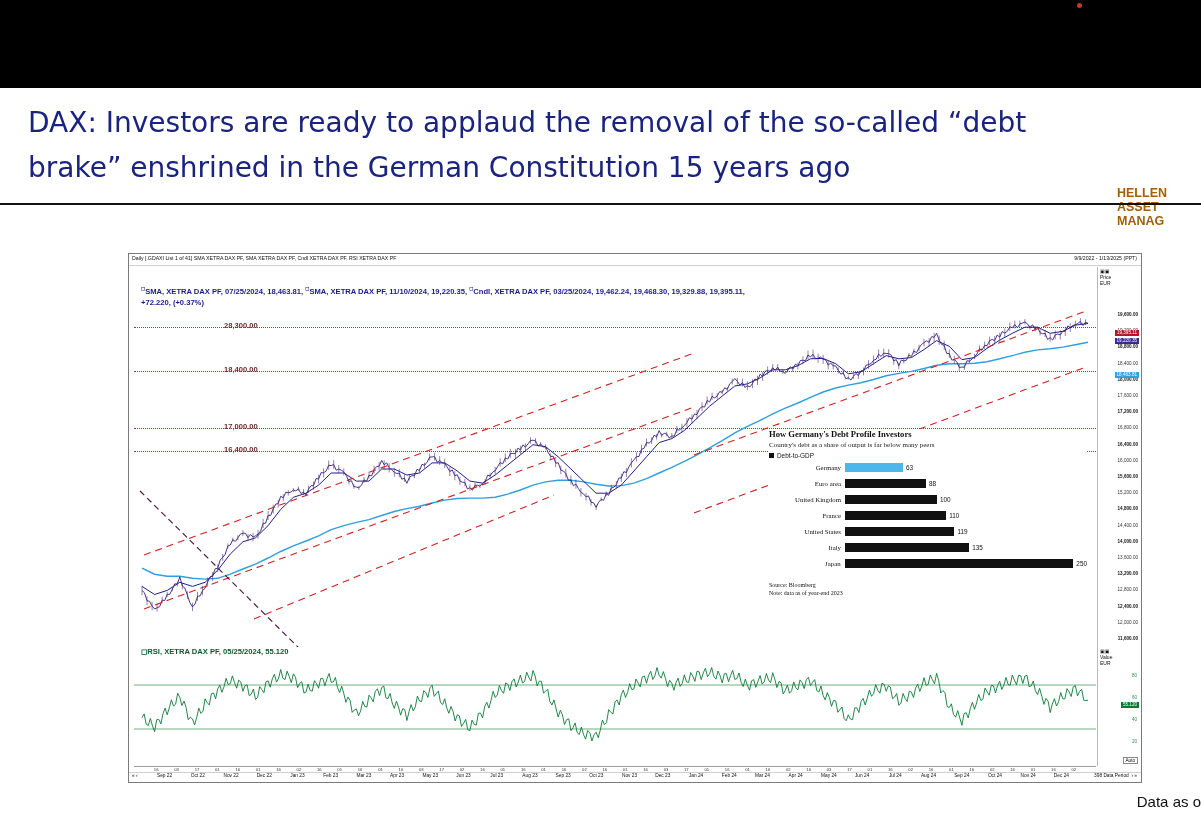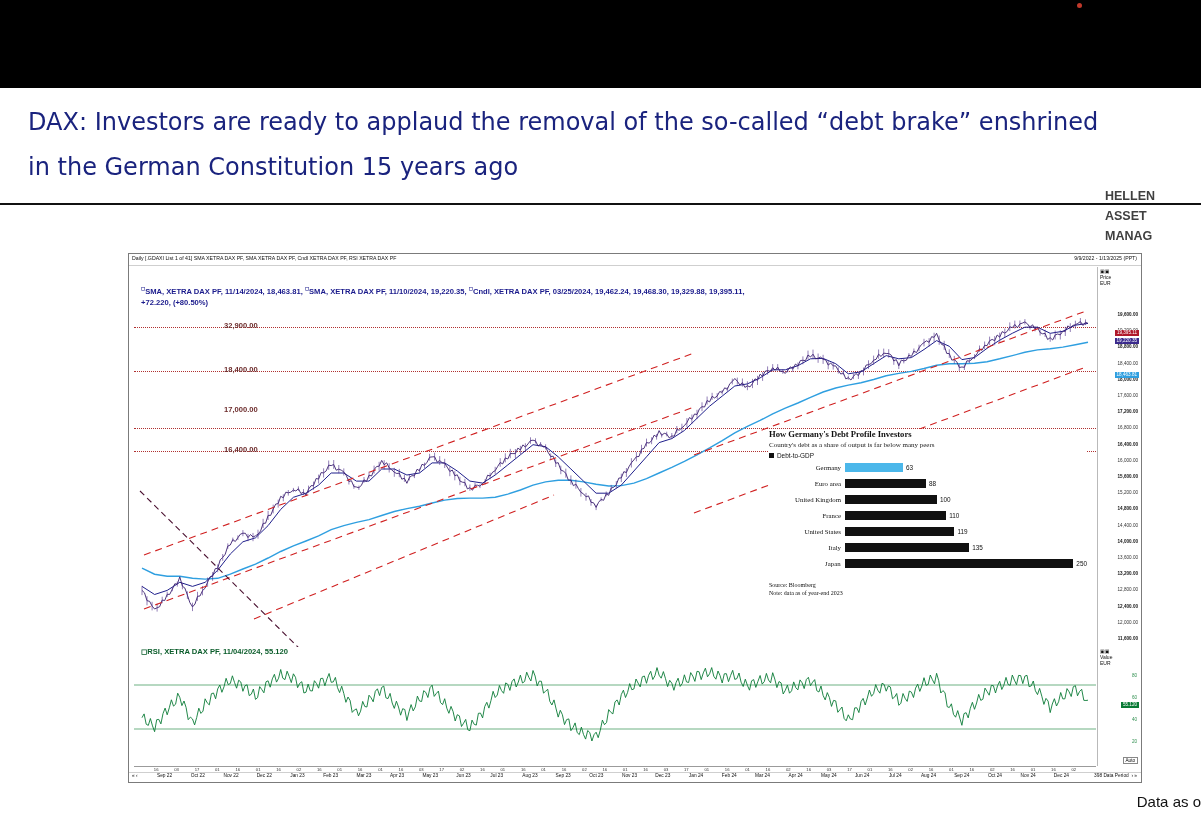--- a/index.html
+++ b/index.html
@@ -5,24 +5,24 @@
   html,body{margin:0;padding:0;}
   body{
     width:1201px;height:816px;background:#ffffff;
     font-family:"Liberation Sans",sans-serif;overflow:hidden;position:relative;
   }
   .topbar{position:absolute;left:0;top:0;width:1201px;height:88px;background:#000;}
   .topdot{position:absolute;left:1077px;top:3px;width:5px;height:5px;border-radius:50%;background:#c0392b;}
   .titleblock{position:absolute;left:0;top:88px;width:1201px;height:112px;background:#fff;}
   .title{
     position:absolute;left:28px;top:12px;width:1090px;
-    color:#1a237e;font-size:24px;line-height:45px;font-weight:400;
+    color:#1a237e;font-size:28px;line-height:45px;font-weight:400;
     font-family:"DejaVu Sans",sans-serif;letter-spacing:0px;
   }
-  .brand{position:absolute;right:16px;top:98px;width:80px;color:#404040;font-size:12.5px;line-height:20px;font-weight:bold;font-family:"Liberation Sans",sans-serif;text-align:left;overflow:hidden;white-space:nowrap;}
+  .brand{position:absolute;right:4px;top:98px;width:80px;color:#a16207;font-size:12.5px;line-height:14px;font-weight:bold;font-family:"Liberation Sans",sans-serif;text-align:left;overflow:hidden;white-space:nowrap;}
   .rule{position:absolute;left:0;top:203px;width:1201px;height:2px;background:#111;}
 
   
   .chartwin{position:absolute;left:128px;top:253px;width:1012px;height:528px;background:#fff;border:1px solid #7b7b7b;}
   .chart-topbar{position:absolute;left:0;top:0;width:100%;height:11px;border-bottom:1px solid #cfcfcf;background:#fff;}
   .chart-topbar .tleft{position:absolute;left:3px;top:1px;font-size:5.2px;color:#111;white-space:nowrap;}
   .chart-topbar .tright{position:absolute;right:4px;top:1px;font-size:5.2px;color:#111;white-space:nowrap;}
 
   .plotarea{position:absolute;left:5px;top:13px;width:962px;height:380px;background:#fff;}
   .legend{position:absolute;left:7px;top:16px;width:930px;font-size:7.6px;line-height:11px;color:#1a1a8c;font-weight:bold;}
@@ -84,35 +84,35 @@
 <div class="chartwin">
 
   <div class="chart-topbar">
     <span class="tleft">Daily [.GDAXI List 1 of 41] SMA XETRA DAX PF, SMA XETRA DAX PF, Cndl XETRA DAX PF, RSI XETRA DAX PF</span>
     <span class="tright">9/9/2022 - 1/13/2025 (PPT)</span>
   </div>
 
   <div class="plotarea">
 
     <div class="legend">
-      <span class="sup">◻</span><span>SMA, XETRA DAX PF, 11/14/2024, 18,463.81,</span>
+      <span class="sup">◻</span><span>SMA, XETRA DAX PF, 07/25/2024, 18,463.81,</span>
       <span class="sup">◻</span><span>SMA, XETRA DAX PF, 11/10/2024, 19,220.35,</span>
       <span class="sup">◻</span><span>Cndl, XETRA DAX PF, 03/25/2024, 19,462.24, 19,468.30, 19,329.88, 19,395.11,</span>
       <br>
-      <span>+72.220, (+80.50%)</span>
+      <span>+72.220, (+0.37%)</span>
     </div>
 
     <div class="hline" style="top:60px;"></div>
-    <div class="hlabel" style="left:90px;top:54px;">32,900.00</div>
+    <div class="hlabel" style="left:90px;top:54px;">28,300.00</div>
 
     <div class="hline" style="top:104px;"></div>
     <div class="hlabel" style="left:90px;top:98px;">18,400.00</div>
 
     <div class="hline" style="top:161px;"></div>
-    <div class="hlabel" style="left:90px;top:138px;">17,000.00</div>
+    <div class="hlabel" style="left:90px;top:155px;">17,000.00</div>
 
     <div class="hline" style="top:184px;"></div>
     <div class="hlabel" style="left:90px;top:178px;">16,400.00</div>
 
     <svg id="price-svg" width="962" height="380" viewBox="0 0 962 380" style="position:absolute;left:0;top:0;">
       <g id="g-slow">
           <path d="M8.0 301.1 L20.6 307.2 L33.2 309.2 L45.8 309.2 L58.5 311.3 L71.1 312.1 L83.7 311.3 L96.3 307.2 L108.9 302.0 L121.5 297.1 L134.1 291.0 L146.7 284.5 L159.4 278.9 L172.0 274.0 L184.6 268.8 L197.2 262.7 L209.8 258.6 L222.4 255.4 L235.0 252.6 L247.7 248.5 L260.3 244.5 L272.9 241.6 L285.5 239.2 L298.1 236.0 L310.7 233.1 L323.3 231.5 L335.9 231.1 L348.6 231.1 L361.2 230.3 L373.8 227.1 L386.4 223.0 L399.0 218.1 L411.6 214.9 L424.2 213.3 L436.9 213.3 L449.5 214.9 L462.1 217.3 L474.7 219.0 L487.3 218.6 L499.9 216.1 L512.5 211.7 L525.1 206.0 L537.8 200.3 L550.4 194.3 L563.0 187.8 L575.6 180.9 L588.2 173.6 L600.8 165.9 L613.4 159.4 L626.1 153.4 L638.7 146.9 L651.3 141.2 L663.9 136.0 L676.5 130.3 L689.1 125.0 L701.7 121.0 L714.3 118.1 L727.0 115.7 L739.6 112.5 L752.2 108.8 L764.8 106.4 L777.4 104.4 L790.0 101.5 L802.6 98.3 L815.3 96.7 L827.9 96.7 L840.5 96.3 L853.1 94.7 L865.7 91.8 L878.3 88.6 L890.9 85.3 L903.5 82.9 L916.2 81.7 L928.8 80.1 L941.4 77.7 L954.0 75.2" stroke="#2f9fe0" stroke-width="1.4" fill="none"></path>
         </g>
       <g id="g-fast">
           <path d="M8.0 319.4 L20.6 327.5 L33.2 323.4 L45.8 315.3 L58.5 319.4 L71.1 315.3 L83.7 303.2 L96.3 287.0 L108.9 274.8 L121.5 270.8 L134.1 258.6 L146.7 242.4 L159.4 230.3 L172.0 226.2 L184.6 218.1 L197.2 206.0 L209.8 206.0 L222.4 214.1 L235.0 214.1 L247.7 202.0 L260.3 202.0 L272.9 208.0 L285.5 206.0 L298.1 195.9 L310.7 195.9 L323.3 204.0 L335.9 214.1 L348.6 216.1 L361.2 208.0 L373.8 197.9 L386.4 187.8 L399.0 177.7 L411.6 179.7 L424.2 189.8 L436.9 202.0 L449.5 214.1 L462.1 226.2 L474.7 226.2 L487.3 218.1 L499.9 204.0 L512.5 189.8 L525.1 175.6 L537.8 171.6 L550.4 163.5 L563.0 151.3 L575.6 139.2 L588.2 129.1 L600.8 119.0 L613.4 116.9 L626.1 110.9 L638.7 102.8 L651.3 102.8 L663.9 98.7 L676.5 91.8 L689.1 91.4 L701.7 96.7 L714.3 106.8 L727.0 104.8 L739.6 96.7 L752.2 88.6 L764.8 91.8 L777.4 90.6 L790.0 82.5 L802.6 73.6 L815.3 79.3 L827.9 92.6 L840.5 90.6 L853.1 81.3 L865.7 73.2 L878.3 66.3 L890.9 60.2 L903.5 60.2 L916.2 66.3 L928.8 64.3 L941.4 58.2 L954.0 56.4" stroke="#1f1f8c" stroke-width="1" fill="none"></path>
@@ -346,21 +346,21 @@
         <div class="tick b" style="top: 336.61px;">12,400.00</div>
         <div class="tick" style="top: 352.805px;">12,000.00</div>
         <div class="tick b" style="top: 369px;">11,600.00</div>
       </div>
     <div class="badge" style="top:63px;background:#b0182a;">19,395.11</div>
     <div class="badge" style="top:71px;background:#3a2a8c;">19,220.35</div>
     <div class="badge" style="top:105px;background:#2f9fe0;">18,463.81</div>
   </div>
 
   <div class="rsiwrap">
-    <div class="rsilabel"><span class="sup">◻</span><span>RSI, XETRA DAX PF, 11/04/2024, 55.120</span></div>
+    <div class="rsilabel"><span class="sup">◻</span><span>RSI, XETRA DAX PF, 05/25/2024, 55.120</span></div>
     <svg id="rsi-svg" width="962" height="119" viewBox="0 0 962 119" style="position:absolute;left:0;top:0;">
       <line x1="0" y1="38" x2="962" y2="38" stroke="#2f8f4f" stroke-width="0.7"></line>
       <line x1="0" y1="82" x2="962" y2="82" stroke="#2f8f4f" stroke-width="0.7"></line>
       <g id="g-rsi">
           <path d="M8.0 70.7 L10.1 66.9 L12.2 77.2 L14.3 78.4 L16.4 71.5 L18.5 78.9 L20.6 84.7 L22.7 72.7 L24.8 72.4 L26.9 76.9 L29.0 66.6 L31.1 61.1 L33.2 67.8 L35.3 60.8 L37.4 52.8 L39.5 59.1 L41.6 57.2 L43.7 46.2 L45.8 50.4 L47.9 58.6 L50.0 54.0 L52.1 60.5 L54.2 72.7 L56.4 70.1 L58.5 72.0 L60.6 77.9 L62.7 70.5 L64.8 61.2 L66.9 66.4 L69.0 64.1 L71.1 51.8 L73.2 55.8 L75.3 57.9 L77.4 46.7 L79.5 46.0 L81.6 51.8 L83.7 41.9 L85.8 38.0 L87.9 45.3 L90.0 39.8 L92.1 31.3 L94.2 37.6 L96.3 36.5 L98.4 28.8 L100.5 35.4 L102.6 41.2 L104.7 33.2 L106.8 35.0 L108.9 44.3 L111.0 38.7 L113.1 37.8 L115.2 48.6 L117.3 47.2 L119.4 42.0 L121.5 52.4 L123.6 50.6 L125.7 39.6 L127.8 42.6 L129.9 45.8 L132.0 34.8 L134.1 33.8 L136.2 40.2 L138.3 31.9 L140.4 27.3 L142.5 35.1 L144.6 31.2 L146.7 22.5 L148.8 31.2 L151.0 32.6 L153.1 24.2 L155.2 29.4 L157.3 35.6 L159.4 26.8 L161.5 30.3 L163.6 40.7 L165.7 36.3 L167.8 34.7 L169.9 46.0 L172.0 45.2 L174.1 37.1 L176.2 43.7 L178.3 44.0 L180.4 33.7 L182.5 36.6 L184.6 41.2 L186.7 31.5 L188.8 31.3 L190.9 38.8 L193.0 31.8 L195.1 26.5 L197.2 35.3 L199.3 34.9 L201.4 30.4 L203.5 40.7 L205.6 45.6 L207.7 39.2 L209.8 46.5 L211.9 55.3 L214.0 50.0 L216.1 53.5 L218.2 65.4 L220.3 63.0 L222.4 61.9 L224.5 68.8 L226.6 64.1 L228.7 54.4 L230.8 59.5 L232.9 60.0 L235.0 48.2 L237.1 50.8 L239.2 54.8 L241.3 44.3 L243.4 41.8 L245.6 48.6 L247.7 40.4 L249.8 39.1 L251.9 50.8 L254.0 51.6 L256.1 46.4 L258.2 56.0 L260.3 61.4 L262.4 54.2 L264.5 60.0 L266.6 68.2 L268.7 61.7 L270.8 62.5 L272.9 73.5 L275.0 64.8 L277.1 57.6 L279.2 63.9 L281.3 59.9 L283.4 49.1 L285.5 54.0 L287.6 54.5 L289.7 43.7 L291.8 45.4 L293.9 50.5 L296.0 40.7 L298.1 38.1 L300.2 49.4 L302.3 46.5 L304.4 44.1 L306.5 55.6 L308.6 57.6 L310.7 51.7 L312.8 61.2 L314.9 66.3 L317.0 59.4 L319.1 64.6 L321.2 74.0 L323.3 67.7 L325.4 68.9 L327.5 79.5 L329.6 76.2 L331.7 72.4 L333.8 82.8 L335.9 83.7 L338.0 73.1 L340.2 77.3 L342.3 78.1 L344.4 66.3 L346.5 66.1 L348.6 70.9 L350.7 59.6 L352.8 55.3 L354.9 61.1 L357.0 53.4 L359.1 44.3 L361.2 50.5 L363.3 48.0 L365.4 38.5 L367.5 43.6 L369.6 46.3 L371.7 35.9 L373.8 37.3 L375.9 43.4 L378.0 34.6 L380.1 31.9 L382.2 40.0 L384.3 35.1 L386.4 28.1 L388.5 36.0 L390.6 34.5 L392.7 25.2 L394.8 30.3 L396.9 34.0 L399.0 23.5 L401.1 29.0 L403.2 38.9 L405.3 34.1 L407.4 34.3 L409.5 46.1 L411.6 44.3 L413.7 42.2 L415.8 54.3 L417.9 58.0 L420.0 52.9 L422.1 61.9 L424.2 70.1 L426.3 63.3 L428.4 67.7 L430.5 77.6 L432.6 72.6 L434.8 71.9 L436.9 83.7 L439.0 80.6 L441.1 75.9 L443.2 85.6 L445.3 87.6 L447.4 80.1 L449.5 87.5 L451.6 92.1 L453.7 83.5 L455.8 85.6 L457.9 94.0 L460.0 87.7 L462.1 85.2 L464.2 90.7 L466.3 83.2 L468.4 73.1 L470.5 77.7 L472.6 75.4 L474.7 62.6 L476.8 65.3 L478.9 66.9 L481.0 54.9 L483.1 52.9 L485.2 58.0 L487.3 47.5 L489.4 43.2 L491.5 50.5 L493.6 45.4 L495.7 36.6 L497.8 42.7 L499.9 42.0 L502.0 32.0 L504.1 36.1 L506.2 39.9 L508.3 29.8 L510.4 29.0 L512.5 36.3 L514.6 28.3 L516.7 24.3 L518.8 32.5 L520.9 28.8 L523.0 20.6 L525.1 28.2 L527.2 31.2 L529.4 24.6 L531.5 31.7 L533.6 39.6 L535.7 33.3 L537.8 36.2 L539.9 43.3 L542.0 35.7 L544.1 31.2 L546.2 39.4 L548.3 36.3 L550.4 27.8 L552.5 34.9 L554.6 35.5 L556.7 25.6 L558.8 29.1 L560.9 34.4 L563.0 24.3 L565.1 24.8 L567.2 32.6 L569.3 25.9 L571.4 21.2 L573.5 29.8 L575.6 26.8 L577.7 20.6 L579.8 29.3 L581.9 32.2 L584.0 24.0 L586.1 28.7 L588.2 36.0 L590.3 26.8 L592.4 26.7 L594.5 34.7 L596.6 28.5 L598.7 23.3 L600.8 32.4 L602.9 31.6 L605.0 26.0 L607.1 35.2 L609.2 39.5 L611.3 32.2 L613.4 38.3 L615.5 43.2 L617.6 33.8 L619.7 32.6 L621.8 40.4 L624.0 34.2 L626.1 28.5 L628.2 37.1 L630.3 34.6 L632.4 26.4 L634.5 33.0 L636.6 35.8 L638.7 25.7 L640.8 32.1 L642.9 40.6 L645.0 34.5 L647.1 35.9 L649.2 47.0 L651.3 43.3 L653.4 38.1 L655.5 46.2 L657.6 43.8 L659.7 34.9 L661.8 40.7 L663.9 42.9 L666.0 32.9 L668.1 35.8 L670.2 41.6 L672.3 32.6 L674.4 30.3 L676.5 38.7 L678.6 35.2 L680.7 32.6 L682.8 43.7 L684.9 45.0 L687.0 39.0 L689.1 48.4 L691.2 52.9 L693.3 45.6 L695.4 50.5 L697.5 59.4 L699.6 53.4 L701.7 53.9 L703.8 65.3 L705.9 62.7 L708.0 60.0 L710.1 71.4 L712.2 73.8 L714.3 67.8 L716.4 72.0 L718.6 72.7 L720.7 60.9 L722.8 60.8 L724.9 65.6 L727.0 54.6 L729.1 51.4 L731.2 58.0 L733.3 51.1 L735.4 43.0 L737.5 49.3 L739.6 46.6 L741.7 37.6 L743.8 43.2 L745.9 46.2 L748.0 36.3 L750.1 37.4 L752.2 44.2 L754.3 38.9 L756.4 40.0 L758.5 51.7 L760.6 50.1 L762.7 46.5 L764.8 58.3 L766.9 56.2 L769.0 46.5 L771.1 51.3 L773.2 54.4 L775.3 44.1 L777.4 45.1 L779.5 50.5 L781.6 41.1 L783.7 37.1 L785.8 44.4 L787.9 38.9 L790.0 30.7 L792.1 38.4 L794.2 37.4 L796.3 28.0 L798.4 32.7 L800.5 36.8 L802.6 26.3 L804.7 33.6 L806.8 46.0 L808.9 43.6 L811.0 45.7 L813.2 59.7 L815.3 60.5 L817.4 56.8 L819.5 67.4 L821.6 70.2 L823.7 63.6 L825.8 71.0 L827.9 78.3 L830.0 66.6 L832.1 65.7 L834.2 70.9 L836.3 61.3 L838.4 55.3 L840.5 62.3 L842.6 56.0 L844.7 47.4 L846.8 53.4 L848.9 52.2 L851.0 41.1 L853.1 44.6 L855.2 48.2 L857.3 38.4 L859.4 38.7 L861.5 46.0 L863.6 38.6 L865.7 34.3 L867.8 42.5 L869.9 38.1 L872.0 30.4 L874.1 37.5 L876.2 38.3 L878.3 28.0 L880.4 33.1 L882.5 37.7 L884.6 28.4 L886.7 28.6 L888.8 36.6 L890.9 29.1 L893.0 28.3 L895.1 39.7 L897.2 38.9 L899.3 34.0 L901.4 43.8 L903.5 47.6 L905.6 41.4 L907.8 49.2 L909.9 57.4 L912.0 51.4 L914.1 54.1 L916.2 65.6 L918.3 57.0 L920.4 51.7 L922.5 59.0 L924.6 54.8 L926.7 45.5 L928.8 51.9 L930.9 51.8 L933.0 41.6 L935.1 44.8 L937.2 49.5 L939.3 39.7 L941.4 38.7 L943.5 48.8 L945.6 44.4 L947.7 42.3 L949.8 53.3 L951.9 53.5 L954.0 53.2 " stroke="#0a7a35" stroke-width="0.9" fill="none"></path>
         </g>
     </svg>
   </div>
 
   <div class="pscale2">

